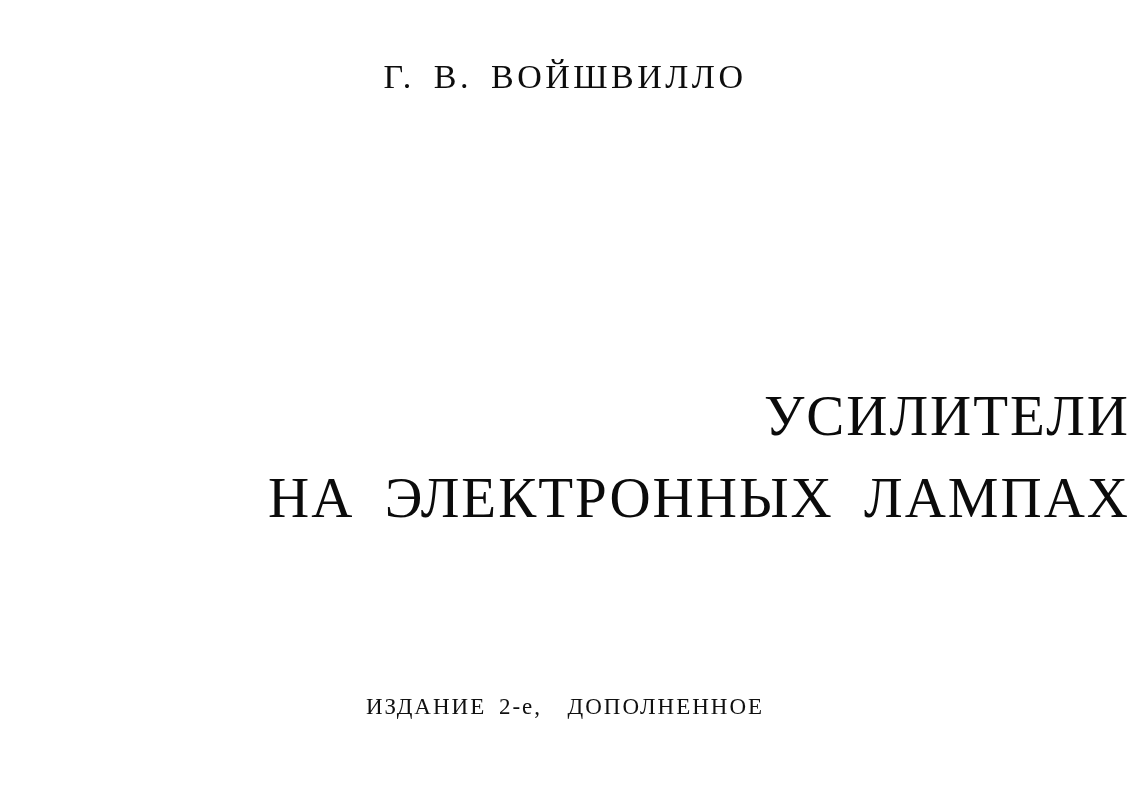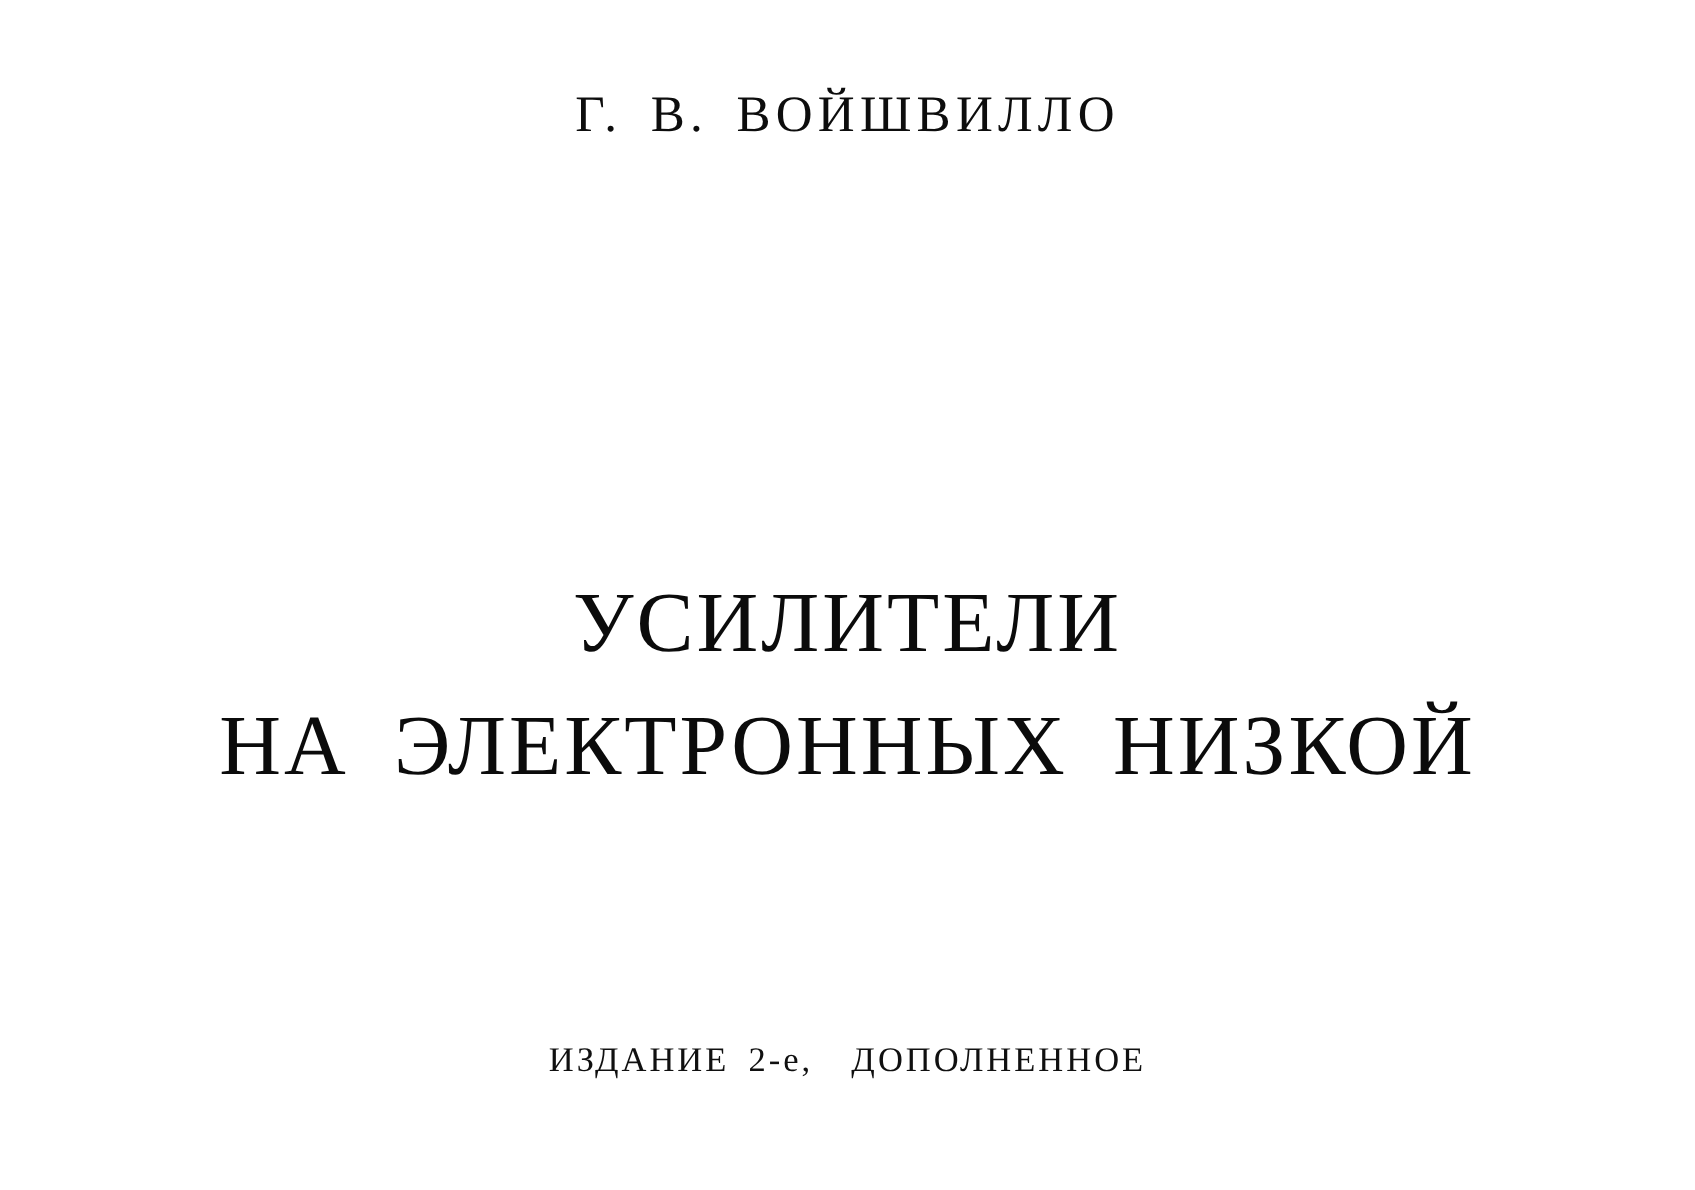--- a/index.html
+++ b/index.html
@@ -31,21 +31,21 @@
     letter-spacing: 3.5px;
     word-spacing: 7px;
     color: #0d0d0d;
     white-space: pre;
   }
   .title-block {
     position: absolute;
     top: 375px;
     left: 0;
     width: 1130px;
-    text-align: center;
+    text-align: right;
   }
   .title-line {
     font-family: "Liberation Serif", "DejaVu Serif", serif;
     font-size: 57px;
     line-height: 82px;
     letter-spacing: 2px;
     word-spacing: 14px;
     color: #0b0b0b;
     white-space: pre;
   }
@@ -65,18 +65,18 @@
 </style>
 </head>
 <body>
 
 <div class="page">
 
   <div class="author">Г. В. ВОЙШВИЛЛО</div>
 
   <div class="title-block">
     <div class="title-line">УСИЛИТЕЛИ</div>
-    <div class="title-line">НА ЭЛЕКТРОННЫХ НИЗКОЙ</div>
+    <div class="title-line">НА ЭЛЕКТРОННЫХ ЛАМПАХ</div>
   </div>
 
   <div class="edition">ИЗДАНИЕ 2-е,  ДОПОЛНЕННОЕ</div>
 
 </div>
 
 </body></html>

